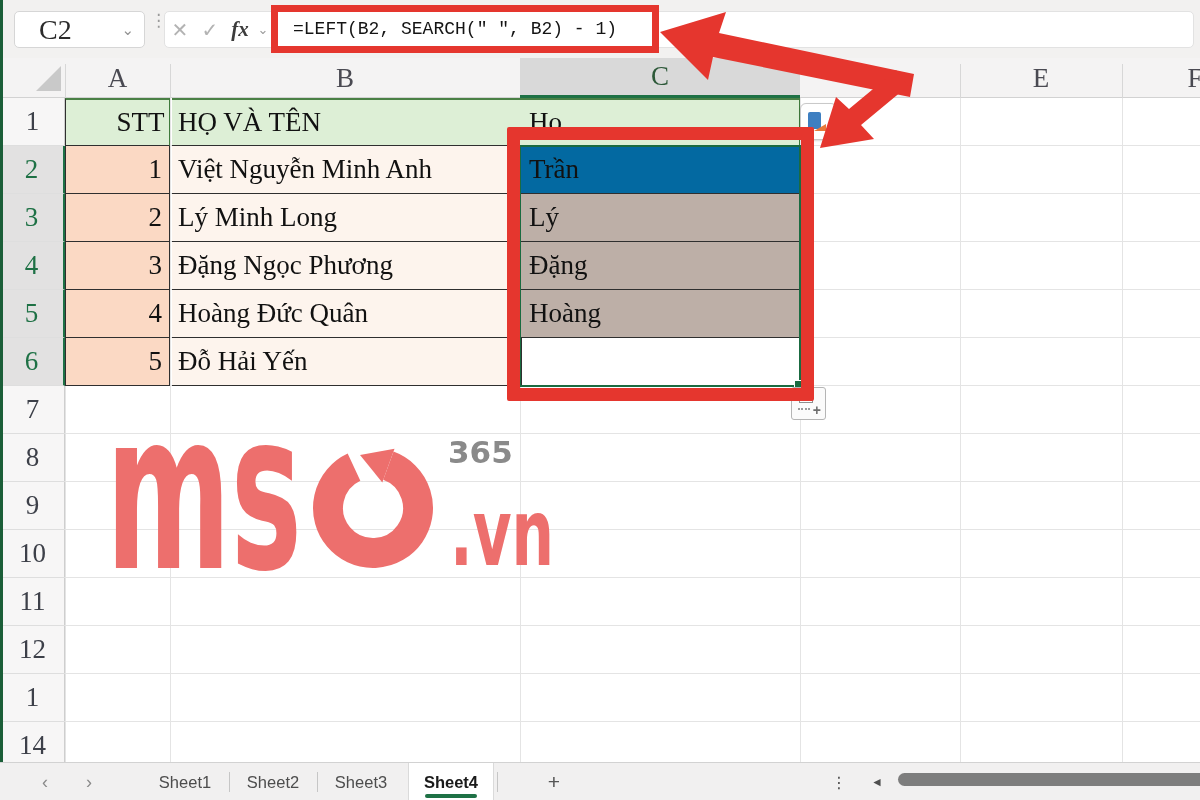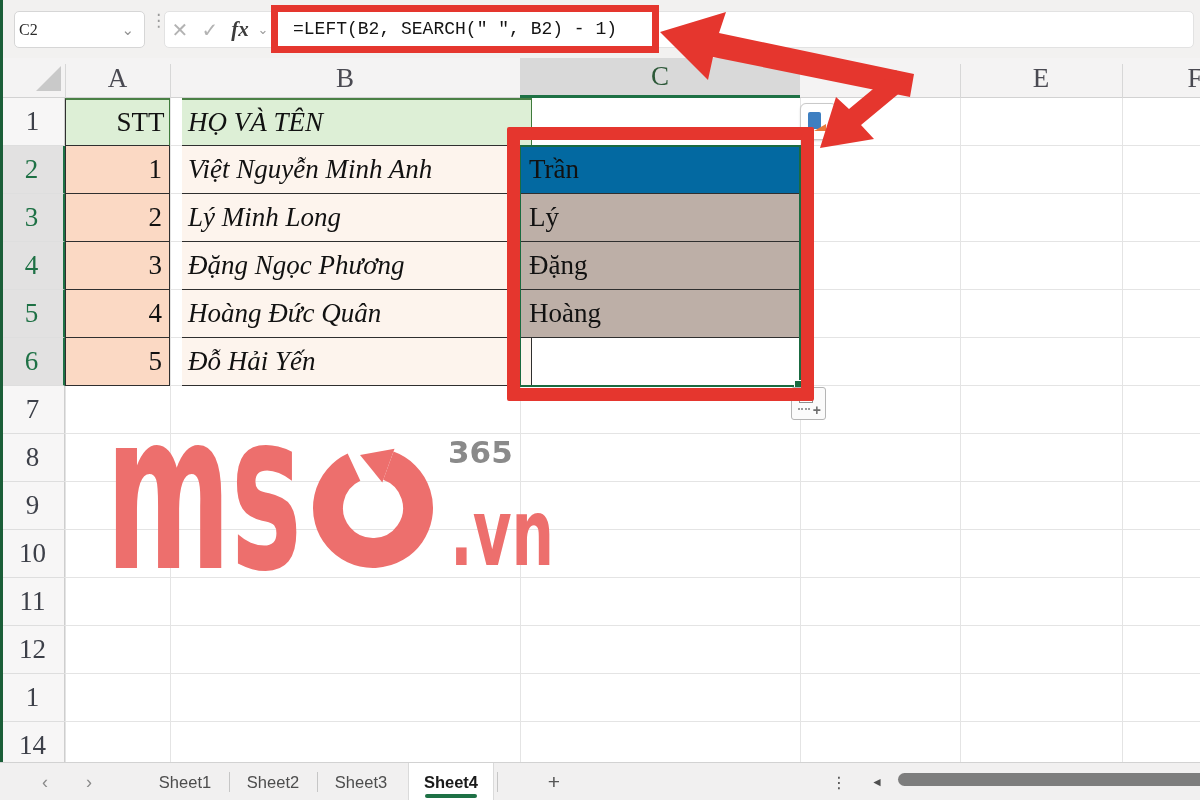--- a/index.html
+++ b/index.html
@@ -4,21 +4,21 @@
 <style>
   * { margin:0; padding:0; box-sizing:border-box; }
   html,body { width:1200px; height:800px; }
   body { font-family:"Liberation Sans","DejaVu Sans",sans-serif; }
   #app { position:relative; width:1200px; height:800px; background:#fff; overflow:hidden; }
 
   
   .topbar { position:absolute; left:0; top:0; width:1200px; height:58px; background:#f2f1f0; z-index:8; }
   .namebox { position:absolute; left:14px; top:11px; width:131px; height:37px; background:#fff;
              border:1px solid #d6d6d6; border-radius:5px; display:flex; align-items:center; }
-  .namebox .nb-text { font-family:"Liberation Serif","DejaVu Serif",serif; font-size:16px; color:#2b2b2b; padding-left:4px; flex:1; }
+  .namebox .nb-text { font-family:"Liberation Serif","DejaVu Serif",serif; font-size:28px; color:#2b2b2b; padding-left:24px; flex:1; }
   .nb-chev { color:#8f8f8f; font-size:15px; padding-right:10px; }
   .fb-dots { position:absolute; left:150px; top:17px; color:#9a9a9a; font-size:17px; letter-spacing:0; line-height:8px; }
   .fb-input { position:absolute; left:164px; top:11px; width:1030px; height:37px; background:#fff;
               border:1px solid #e2e2e2; border-radius:5px; display:flex; align-items:center; }
   .fb-ico { font-size:20px; color:#b3b3b3; width:30px; text-align:center; }
   .fb-fx { font-family:"Liberation Serif","DejaVu Serif",serif; font-style:italic; font-weight:bold; font-size:21px; color:#3c3c3c; width:30px; text-align:center; }
   .fb-chev { color:#9a9a9a; font-size:13px; width:16px; text-align:center; }
   .red-formula-box { position:absolute; left:271px; top:5px; width:388px; height:48px; background:#fff;
                      border:7px solid #e5362e; z-index:12; display:flex; align-items:center; }
   .red-formula-box .ftext { font-family:"Liberation Mono","DejaVu Sans Mono",monospace; font-size:18px; color:#141414; padding-left:15px; white-space:pre; }
@@ -40,21 +40,21 @@
   .rowhdr { position:absolute; left:0; top:98px; width:65px; height:664px; background:#f7f6f6; border-right:1px solid #cecece; z-index:4; }
   .rh { width:65px; height:48px; display:flex; align-items:center; justify-content:center;
         font-family:"Liberation Serif","DejaVu Serif",serif; font-size:27px; color:#3d4049; border-bottom:1px solid #dedede; }
   .rh.sel { background:#e2e1e1; color:#1e7145; border-right:2px solid #1e7145; width:65px; }
 
   
   .tcell { position:absolute; height:48px; border-right:1.6px solid #2f2f2f; border-bottom:1.6px solid #2f2f2f;
            font-family:"Liberation Serif","DejaVu Serif",serif; font-size:27px; color:#111; display:flex; align-items:center; z-index:2;padding-left:46px; }
   .tcell.hl { border-top:2px solid #4a8045; border-right-color:#3f7a3c; background:#ddefd6; }
   .colA { left:65px; width:105px; border-left:1.6px solid #2f2f2f; }
-  .colB { left:182px; width:350px;font-style:italic; }
+  .colB { left:172px; width:350px; }
   .colC { left:520px; width:280px; }
   .num { justify-content:flex-end; padding-right:7px; }
   .nm  { padding-left:6px; white-space:nowrap; overflow:hidden; }
   .ho  { padding-left:9px; }
   .r1{top:98px;} .r2{top:146px;} .r3{top:194px;} .r4{top:242px;} .r5{top:290px;} .r6{top:338px;}
   .fillA { background:#fbd9c4; }
   .fillB { background:#fdf4ed; }
   .fillC2 { background:#0369a1; }
   .fillCsel { background:#bdafa7; }
 
@@ -149,20 +149,21 @@
     <div class="rh">9</div>
     <div class="rh">10</div>
     <div class="rh">11</div>
     <div class="rh">12</div>
     <div class="rh">1</div>
     <div class="rh">14</div>
   </div>
 
   <div class="tcell colA r1 hl" style="justify-content:center">STT</div>
   <div class="tcell colB r1 hl nm">HỌ VÀ TÊN</div>
+  <div class="tcell colC r1 hl ho">Họ</div>
 
   <div class="tcell colA r2 num fillA">1</div>
   <div class="tcell colB r2 nm fillB">Việt Nguyễn Minh Anh</div>
   <div class="tcell colC r2 ho fillC2">Trần</div>
 
   <div class="tcell colA r3 num fillA">2</div>
   <div class="tcell colB r3 nm fillB">Lý Minh Long</div>
   <div class="tcell colC r3 ho fillCsel">Lý</div>
 
   <div class="tcell colA r4 num fillA">3</div>

